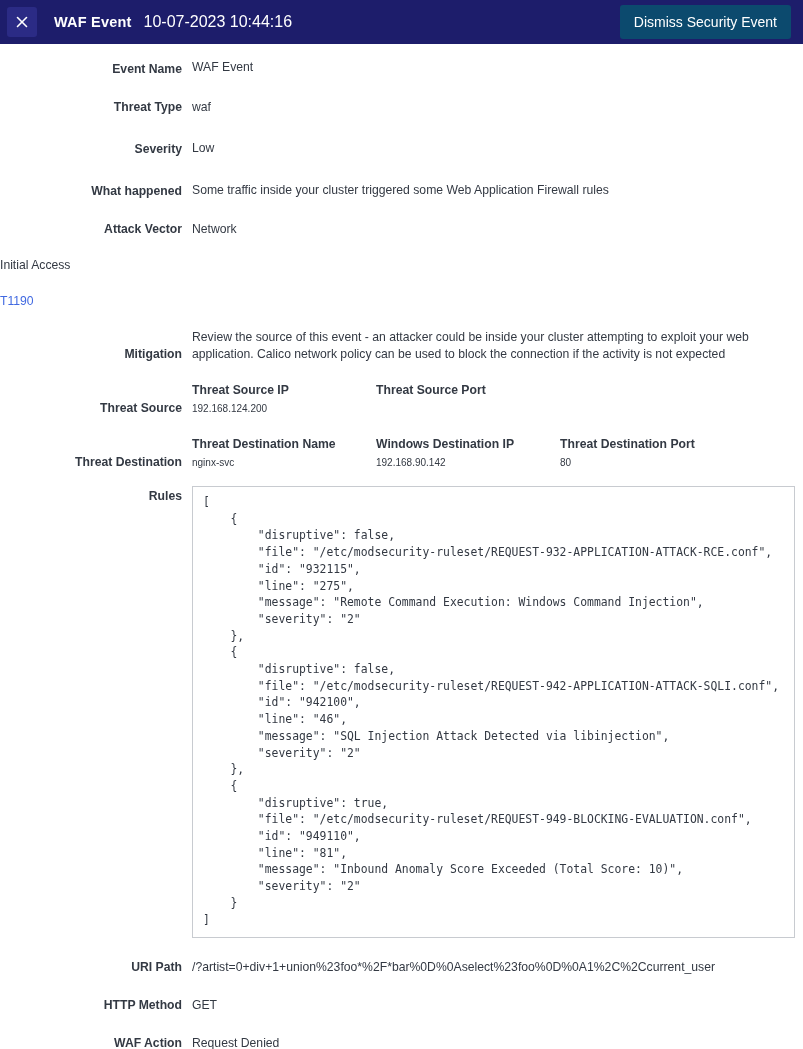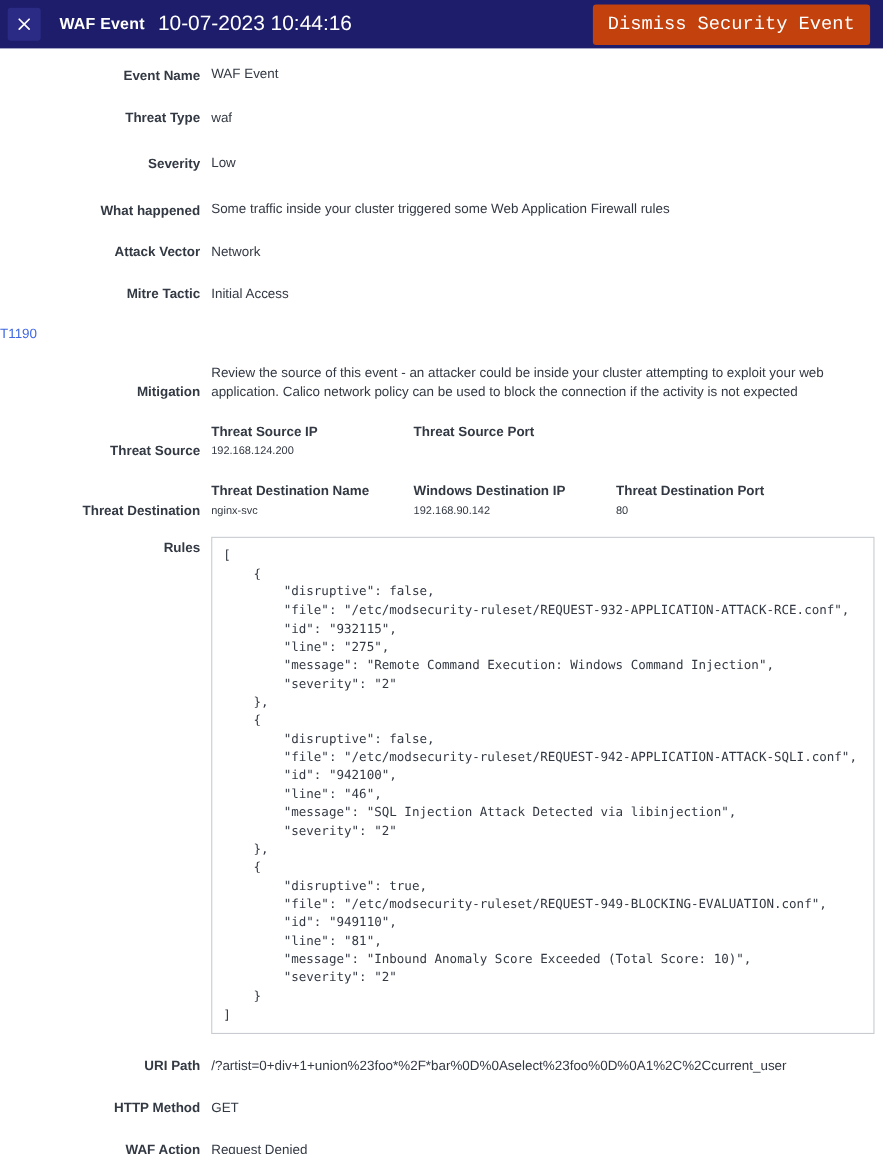--- a/index.html
+++ b/index.html
@@ -39,35 +39,35 @@
   .topbar-title {
     color: #ffffff;
     font-size: 14.5px;
     font-weight: bold;
     margin-left: 17px;
     letter-spacing: 0.2px;
     white-space: nowrap;
   }
   .topbar-time {
     color: #ffffff;
-    font-size: 19px;
+    font-size: 16px;
     margin-left: 12px;
     white-space: nowrap;
     font-weight: normal;
   }
   .dismiss-btn {
     margin-left: auto;
-    background: #c2410c;
+    background: #0c4a6e;
     color: #ffffff;
     border: none;
     border-radius: 3px;
-    font-size: 17px;
+    font-size: 14px;
     padding: 9px 14px;
     cursor: pointer;
-    font-family: Liberation Mono, monospace;
+    font-family: Liberation Sans, sans-serif;
     white-space: nowrap;
   }
 
   
   .content { padding: 10px 0 0 0; }
   .row {
     display: flex;
     align-items: flex-start;
     padding: 5px 8px 5px 0;
   }
@@ -176,21 +176,20 @@
     <div class="row-label">What happened</div>
     <div class="row-value">Some traffic inside your cluster triggered some Web Application Firewall rules</div>
   </div>
 
   <div class="row spaced">
     <div class="row-label">Attack Vector</div>
     <div class="row-value">Network</div>
   </div>
 
   <div class="row spaced">
-    <div class="row-label">Mitre Tactic</div>
     <div class="row-value">Initial Access</div>
   </div>
 
   <div class="row spaced">
     <div class="row-value">
       <a href="#">T1190</a>
     </div>
   </div>
 
   <div class="row spaced">

